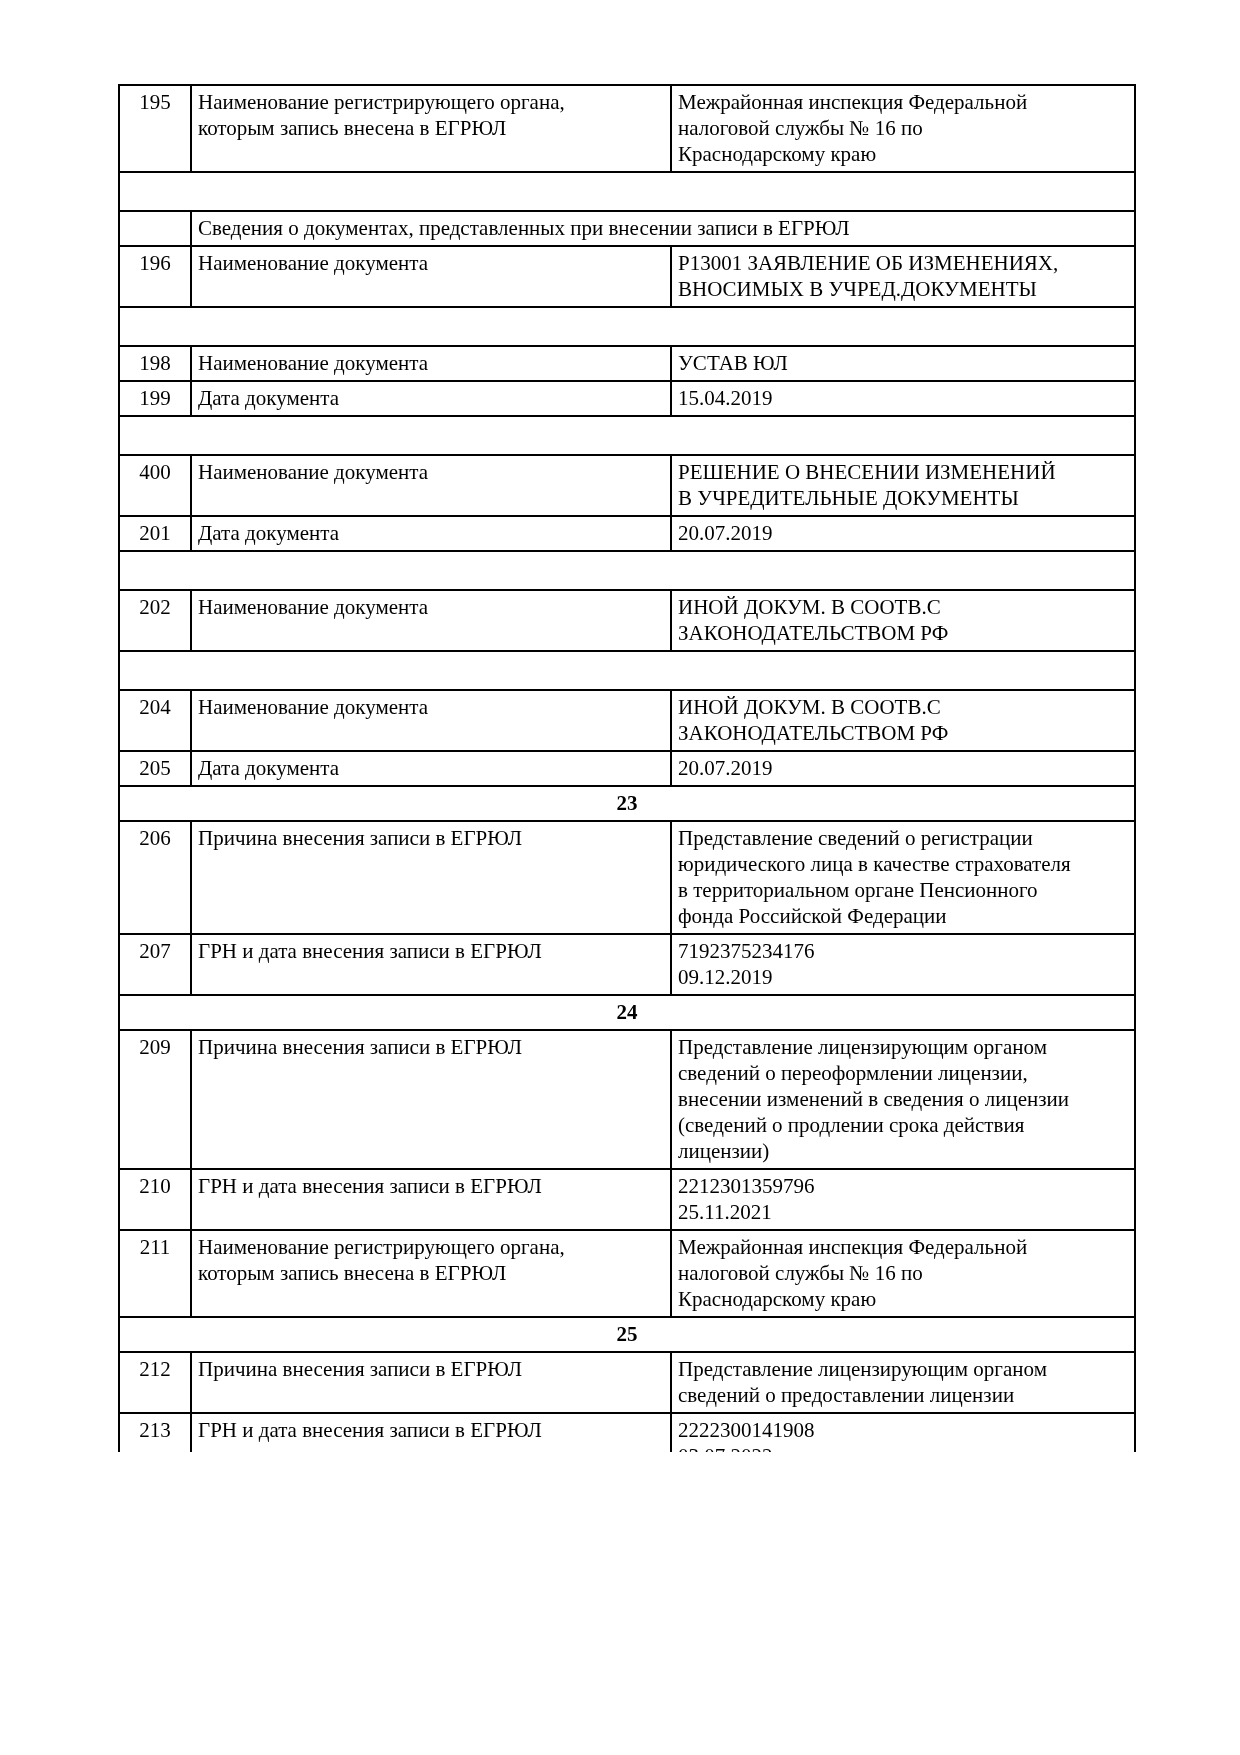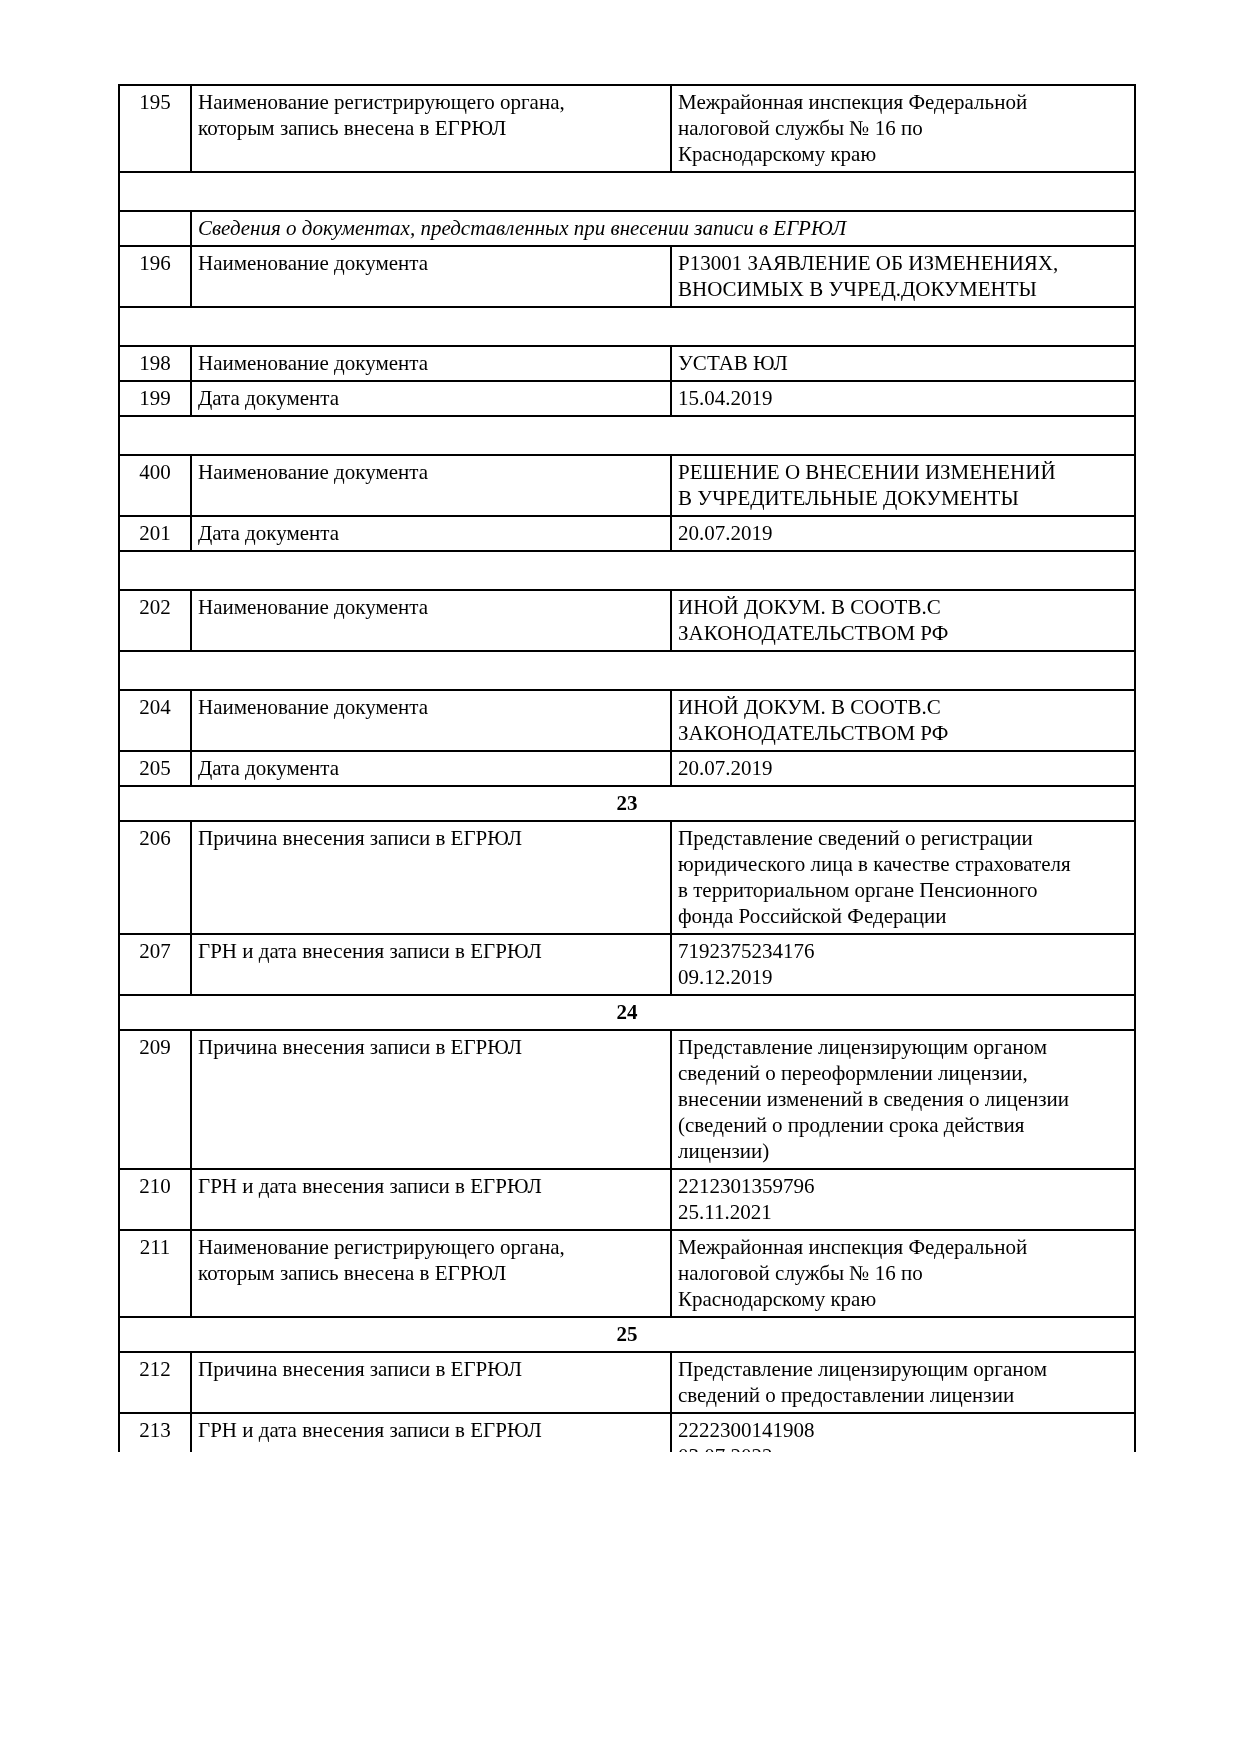--- a/index.html
+++ b/index.html
@@ -39,21 +39,20 @@
     text-align: center;
     padding-left: 2px;
     padding-right: 2px;
   }
   td.spacer {
     height: 30px;
     border-bottom: 3px solid #000;
   }
   td.group {
     text-align: left;
-    font-style: italic;
   }
   td.section {
     text-align: center;
     font-weight: bold;
     border-top: 3px solid #000;
     border-bottom: 3px solid #000;
   }
   .footer {
     position: absolute;
     left: 106px;

